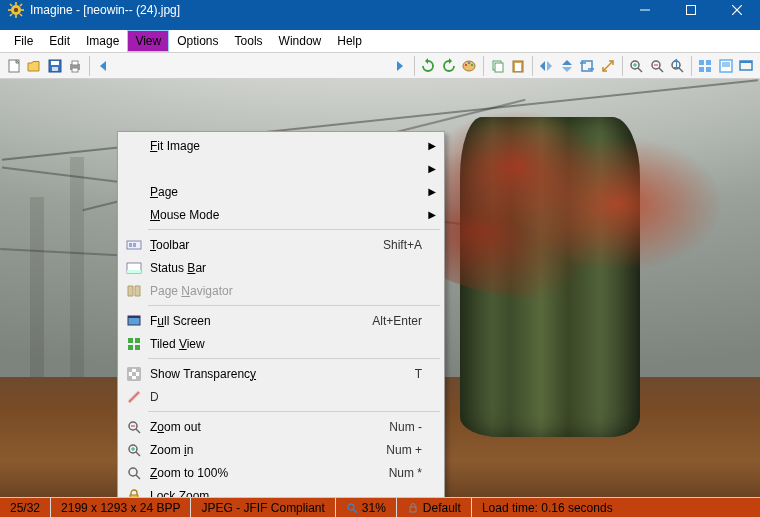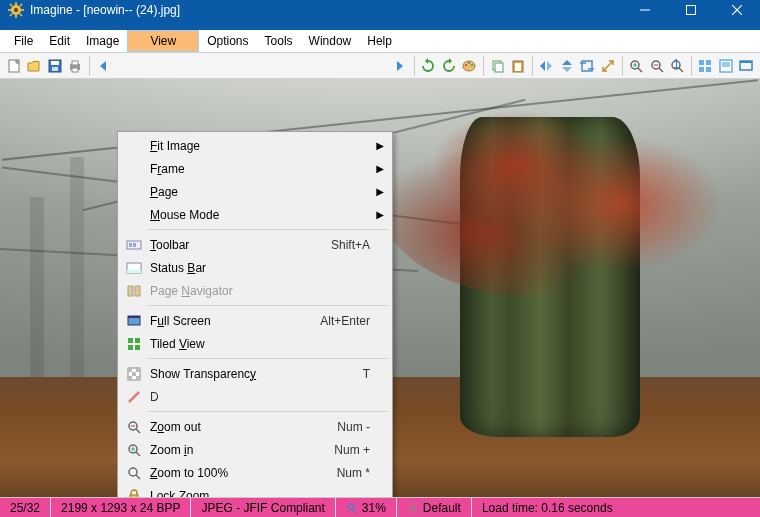--- a/index.html
+++ b/index.html
@@ -6,21 +6,21 @@
   body { width: 760px; height: 517px; overflow: hidden; background: #fff; }
   .titlebar { height: 30px; background: linear-gradient(to right, #0a58a6 0%, #0a58a6 70%, #1a6bc1 100%); background:#0a5aa8; display:flex; align-items:center; color:#fff; padding:0 0 11px 8px; }
   .titlebar .appicon { width:16px; height:16px; margin-right:6px; display:flex; align-items:center; justify-content:center; }
   .titlebar .title { flex:0 0 auto; font-size:12px; }
   .titlebar .spacer { flex:1; }
   .winbtns { display:flex; height:100%; }
   .winbtn { width:46px; height:100%; display:flex; align-items:center; justify-content:center; color:#fff; }
 
   .menubar { height:22px; background:#fff; display:flex; align-items:stretch; border-bottom:0; padding-left:6px; }
   .menuitem { padding:8px 8px; display:flex; align-items:center; cursor:default; }
-  .menuitem.active { background:#fdba74; border:1px solid #99d1ff; padding:0 22px;justify-content:center; }
+  .menuitem.active { background:#a21caf; border:1px solid #99d1ff; padding:0 7px;justify-content:center; }
 
   .toolbar { height:27px; border-top:1px solid #d0d0d0; border-bottom:1px solid #d0d0d0; background:#f5f5f5; display:flex; align-items:center; padding:0 4px; gap:1px; }
   .tb { width:22px; height:22px; display:flex; align-items:center; justify-content:center; border:1px solid transparent; border-radius:2px; }
   .tsep { width:1px; height:20px; background:#c8c8c8; margin:0 3px; }
 
   .content { position:relative; width:760px; height:418px; background:#8a8278; overflow:hidden; }
   .content .photo { position:absolute; inset:0; }
   .sky { position:absolute; inset:0; background: radial-gradient(1200px 500px at 50% -200px, #f0f0ec 0%, #d9dbd6 35%, #b7bcb6 55%, #9aa19b 70%, #7d837d 100%); }
   .ground { position:absolute; left:0; right:0; bottom:0; height:120px; background: linear-gradient(#6d4a2e 0%, #7a4c26 30%, #8a5a2e 70%, #6b4323 100%); }
   .trunk { position:absolute; right:120px; bottom:60px; width:180px; height:320px; background: linear-gradient(to right, #2c3a22 0%, #4a5a34 18%, #3d4c2a 28%, #586a3c 45%, #3a4727 60%, #51623a 78%, #2d3922 100%); border-radius: 22px 28px 30px 40px / 60px 60px 20px 20px; box-shadow: inset -10px 0 20px rgba(0,0,0,.35), inset 10px 0 20px rgba(0,0,0,.2); }
@@ -28,32 +28,32 @@
   .branches { position:absolute; inset:0; }
   .branch { position:absolute; background:#2d2d28; }
   .b1 { left:0; top:40px; width:100%; height:2px; transform:rotate(-6deg); opacity:.45; }
   .b2 { left:0; top:120px; width:70%; height:2px; transform:rotate(7deg); opacity:.4; }
   .b3 { left:10%; top:75px; width:60%; height:2px; transform:rotate(-14deg); opacity:.4; }
   .b4 { left:0; top:180px; width:55%; height:2px; transform:rotate(3deg); opacity:.35; }
   .bgtrunk { position:absolute; bottom:80px; width:14px; background:linear-gradient(#6d6d66,#555);}
   .t1{ left:30px; height:220px; opacity:.35;} .t2{ left:70px; height:260px; opacity:.3;} .t3{ left:120px; height:240px; opacity:.28;} .t4{ left:170px; height:230px; opacity:.25;}
 
   
-  .dropdown { position:absolute; left:117px; top:52px; width:276px; background:#f0f0f0; border:1px solid #a0a0a0; box-shadow: 3px 3px 4px rgba(0,0,0,.25); padding:2px; }
+  .dropdown { position:absolute; left:117px; top:52px; width:328px; background:#f0f0f0; border:1px solid #a0a0a0; box-shadow: 3px 3px 4px rgba(0,0,0,.25); padding:2px; }
   .dd-row { display:flex; align-items:center; height:23px; padding:0 20px 0 30px; position:relative; }
   .dd-row.disabled { color:#9a9a9a; }
   .dd-row .lbl { flex:1; }
   .dd-row .lbl u { text-decoration: underline; }
   .dd-row .shortcut { color:#333; }
   .dd-row .arrow { position:absolute; right:6px; font-size:10px; }
   .dd-sep { height:1px; margin:3px 2px 3px 28px; background:#d0d0d0; }
   .dd-icon { position:absolute; left:5px; width:18px; height:18px; display:flex; align-items:center; justify-content:center; }
 
   
-  .statusbar { height:20px; border-top:1px solid #c8c8c8; background:#ec4899; display:flex; align-items:center; }
+  .statusbar { height:20px; border-top:1px solid #c8c8c8; background:#c2410c; display:flex; align-items:center; }
   .sb-cell { padding:0 10px; height:100%; display:flex; align-items:center; border-right:1px solid #d8d8d8; gap:4px; }
   .sb-cell .mini { width:12px; height:12px; display:flex; align-items:center; justify-content:center; }
 
 </style>
 </head>
 <body>
 
 <div class="titlebar">
   <span class="appicon">
     <svg width="16" height="16" viewBox="0 0 16 16">
@@ -282,21 +282,20 @@
     <div class="trunk"></div>
     <div class="canopy1"></div>
   </div>
 
   <div class="dropdown">
     <div class="dd-row">
         <span class="lbl"><u>F</u>it Image</span>
         <span class="arrow">▶</span>
       </div>
     <div class="dd-row">
-        <span class="lbl">F<u>r</u>ame</span>
         <span class="arrow">▶</span>
       </div>
     <div class="dd-row">
         <span class="lbl"><u>P</u>age</span>
         <span class="arrow">▶</span>
       </div>
     <div class="dd-row">
         <span class="lbl"><u>M</u>ouse Mode</span>
         <span class="arrow">▶</span>
       </div>

